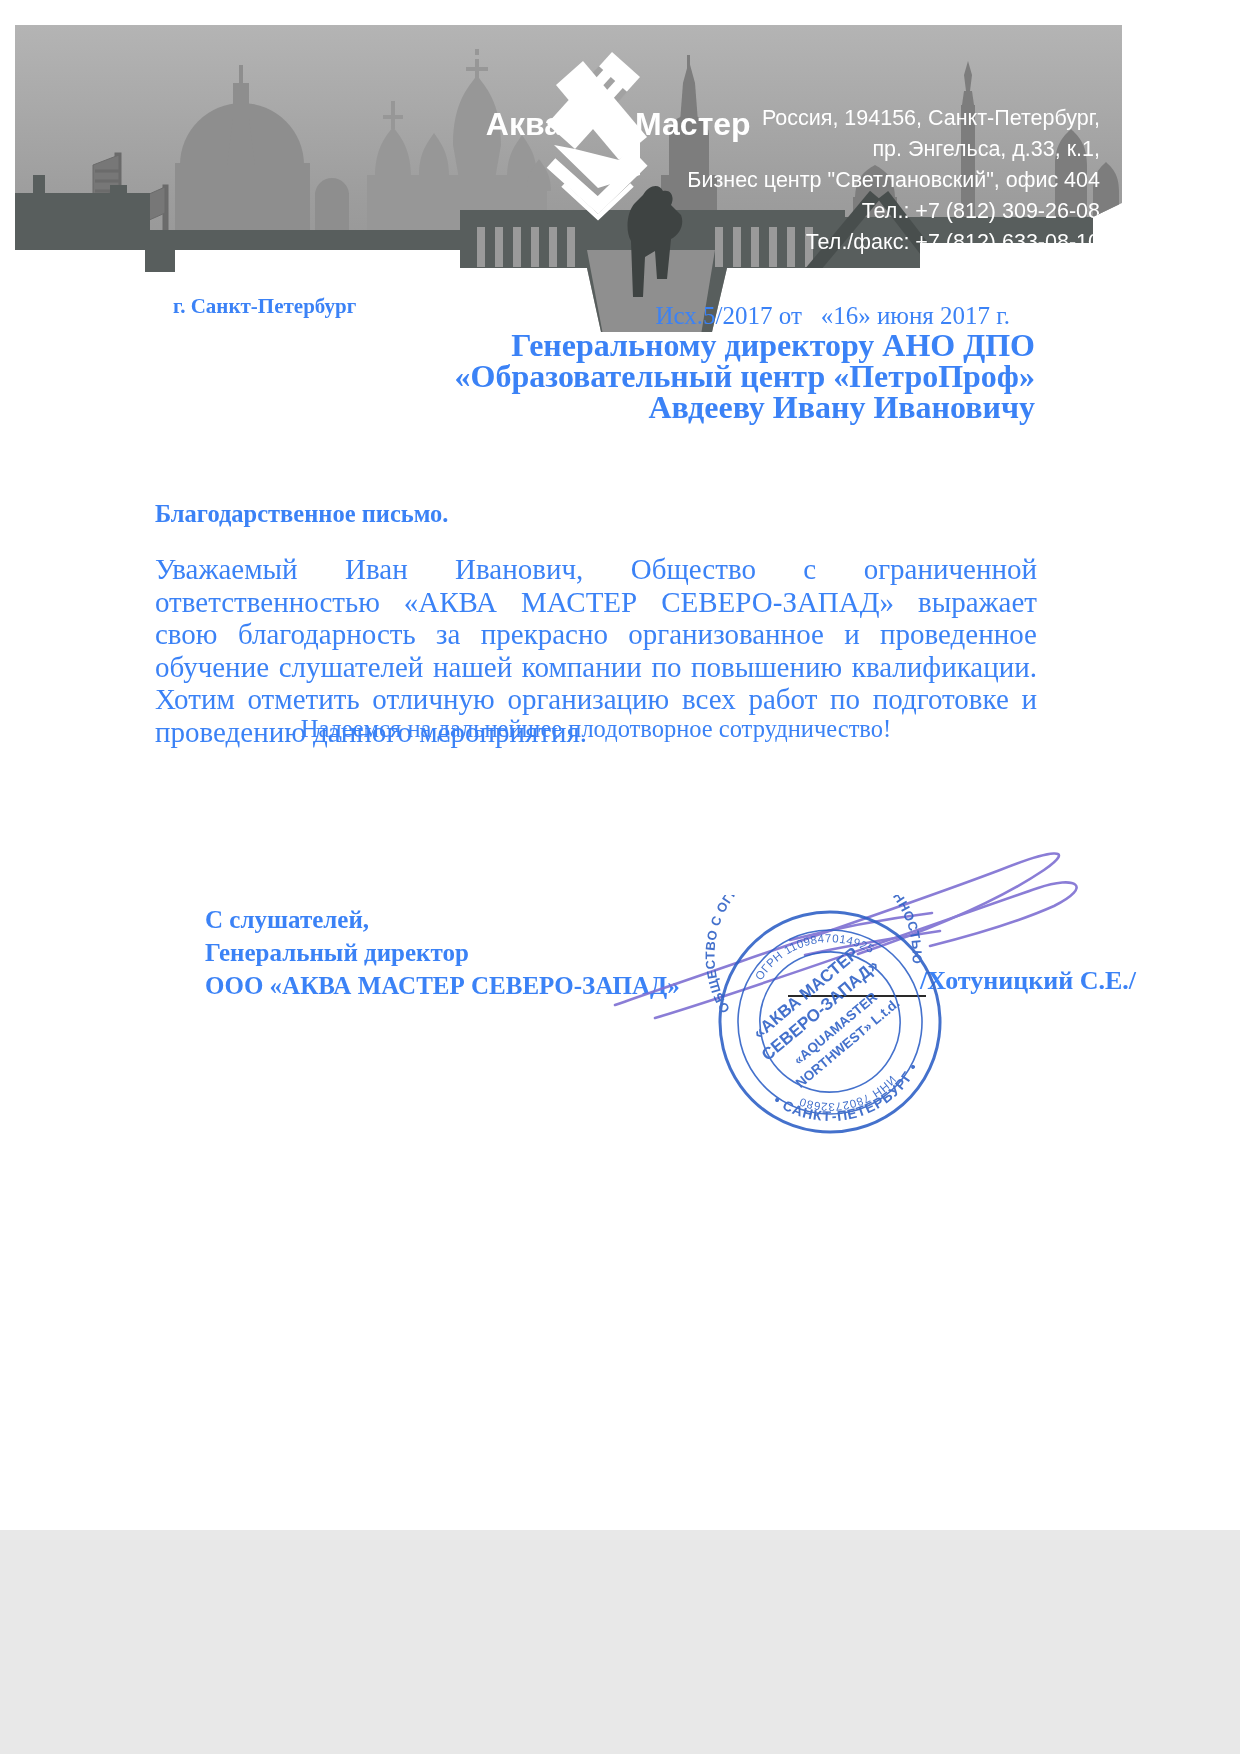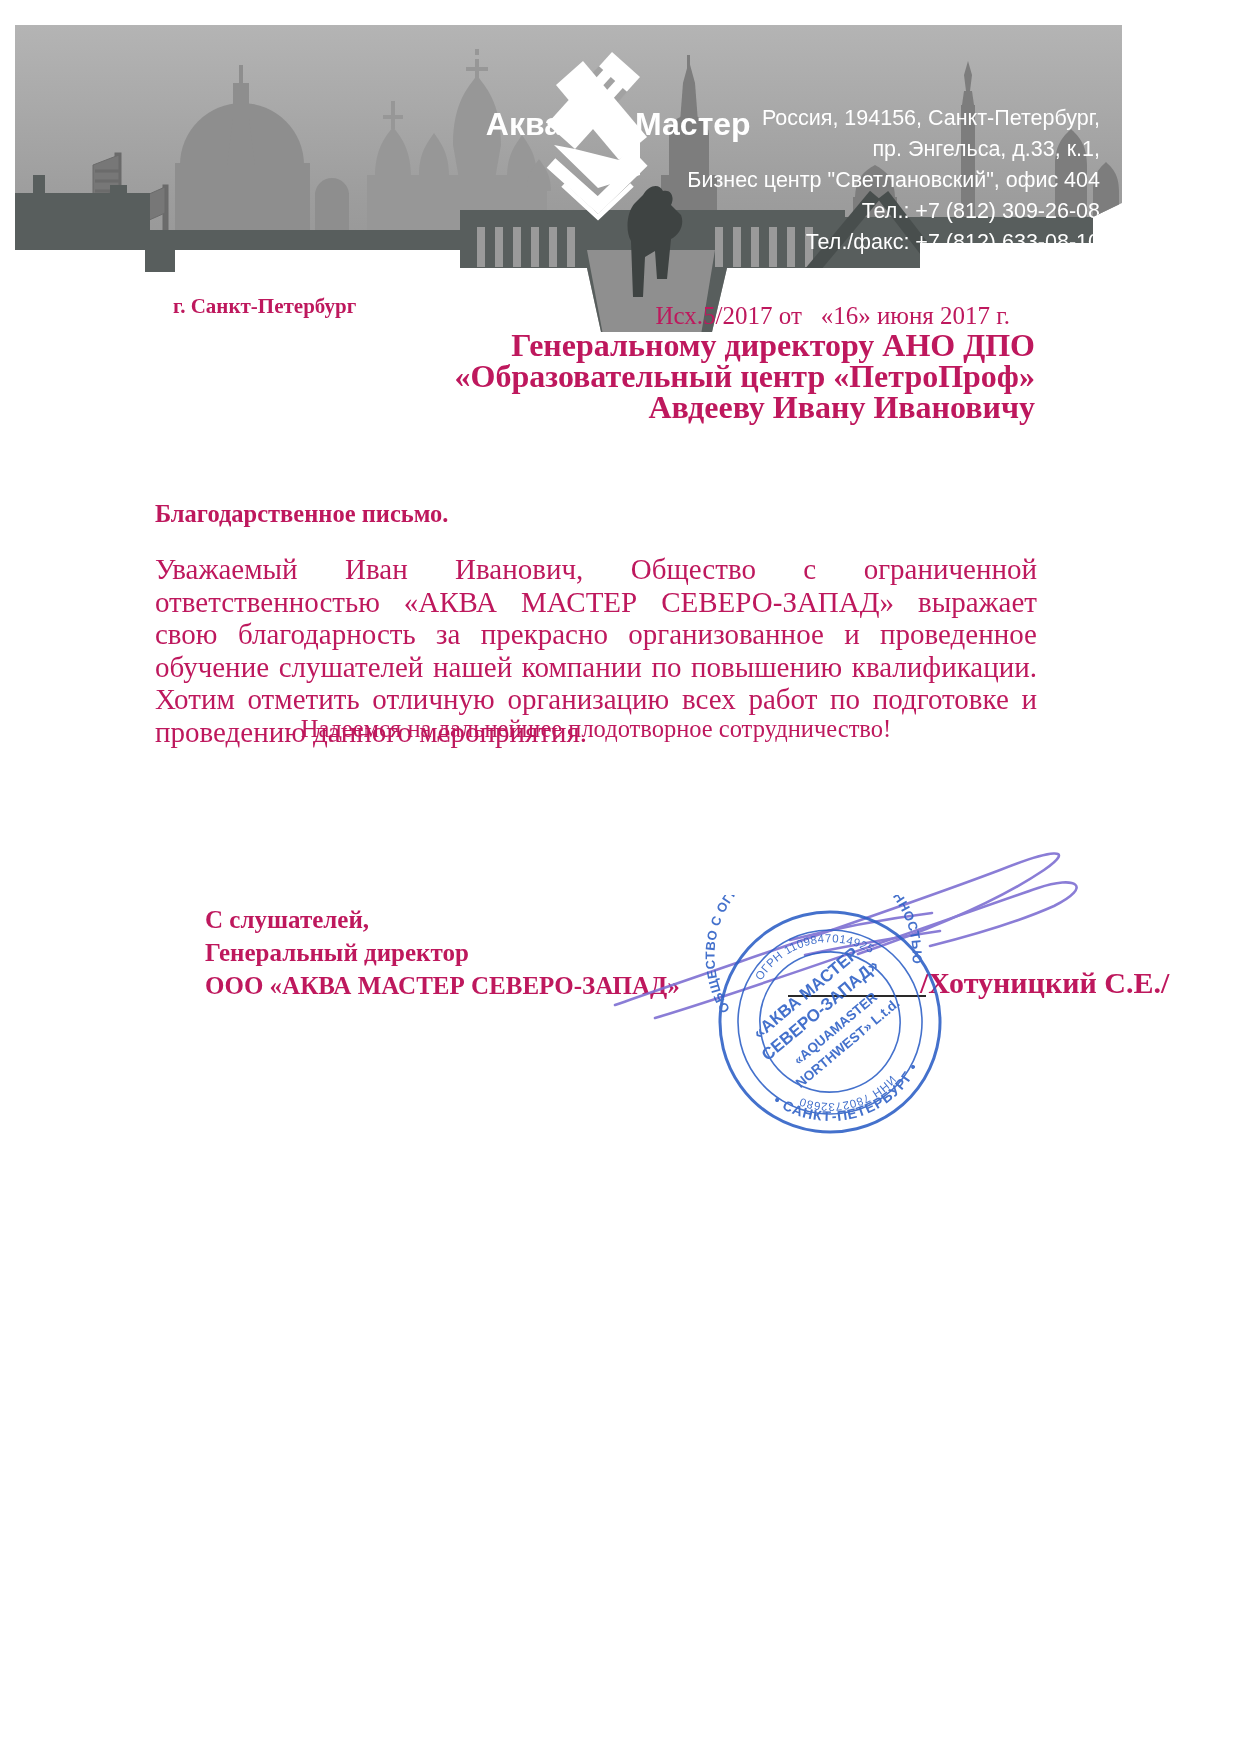--- a/index.html
+++ b/index.html
@@ -1,18 +1,18 @@
 <!DOCTYPE html>
 <html lang="ru"><head>
 <meta charset="utf-8">
 <style>
   html,body{margin:0;padding:0;background:#e8e8e8;}
   .page{
-    position:relative;width:1240px;height:1754px;background:#ffffff;
-    font-family:"Liberation Serif", serif;color:#be185d;overflow:hidden;
+    position:relative;width:1240px;height:1530px;background:#ffffff;
+    font-family:"Liberation Serif", serif;color:#3b82f6;overflow:hidden;
     margin:0 auto;
   }
   .abs{position:absolute;}
   
   .header-banner{left:15px;top:25px;width:1107px;height:312px;}
   
   .city-line{left:173px;top:294px;font-size:21px;font-weight:bold;}
   .ref-line{right:230px;top:302px;font-size:25px;white-space:pre;}
   
   .addressee{right:205px;top:330px;text-align:right;font-weight:bold;
@@ -23,21 +23,21 @@
   
   .letter-body{left:155px;top:553px;width:882px;font-size:29px;
     line-height:32.5px;text-align:justify;}
   .letter-closing{left:155px;top:700px;width:882px;text-align:center;
     font-size:24.5px;margin-top:15px;}
   
   .signature-block{left:205px;top:903px;font-weight:bold;font-size:25px;
     line-height:33px;}
   .sig-underline{left:788px;top:995px;width:138px;height:0;
     border-top:2px solid #2a2a2a;}
-  .signee-name{left:920px;top:966px;font-weight:bold;font-size:30px;}
+  .signee-name{left:920px;top:966px;font-weight:bold;font-size:26px;}
   
   .stamp-svg{left:690px;top:895px;width:290px;height:260px;}
   .autograph-svg{left:600px;top:818px;width:545px;height:225px;}
   .hdr-sans{font-family:"Liberation Sans", sans-serif;}
 </style>
 </head>
 <body>
 
 <div class="page">
 

